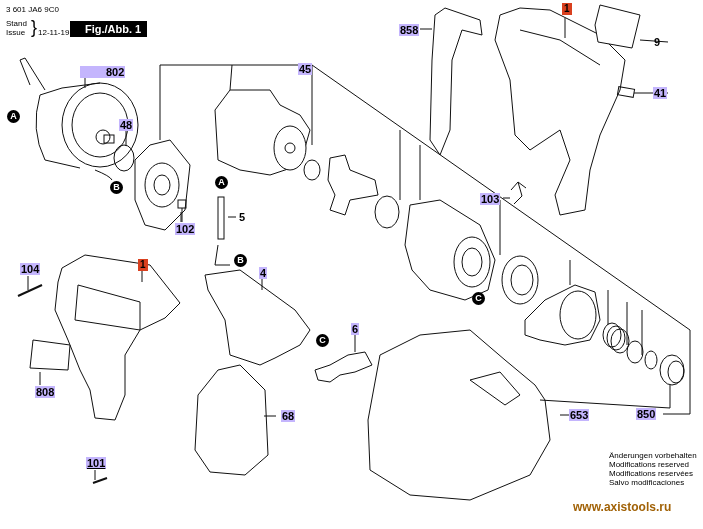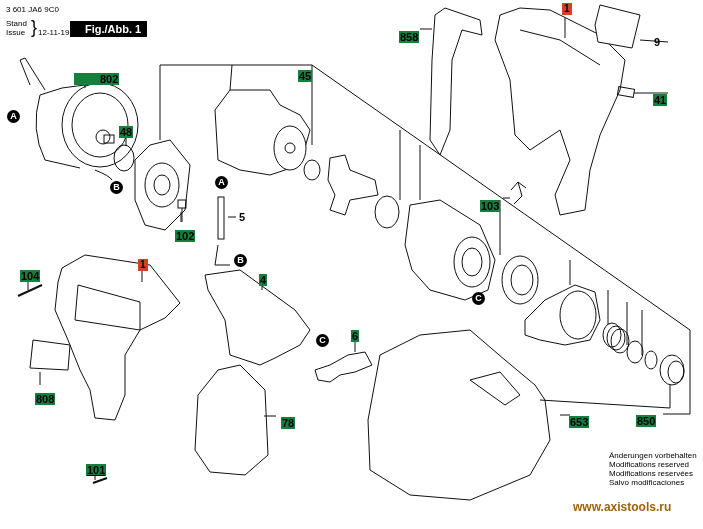--- a/index.html
+++ b/index.html
@@ -10,21 +10,21 @@
     #stand { left: 6px; top: 19px; }
     #issue { left: 6px; top: 28px; }
     .brace { position: absolute; left: 31px; top: 18px; font-size: 18px; line-height: 18px; font-weight: 300; }
     #standval { left: 38px; top: 19px; text-decoration: line-through; padding-left: 36px; }
     #issueval { left: 38px; top: 28px; }
     #figbox { position: absolute; left: 70px; top: 21px; background: #000; color: #fff;
               font-weight: bold; font-size: 11px; padding: 2px 6px 2px 15px; line-height: 12px; }
     svg#diagram { position: absolute; left: 0; top: 0; }
     .lbl { position: absolute; font-weight: bold; font-size: 11px; line-height: 12px;
            padding: 0 1px; }
-    .lbl.blue { background: #15803d; margin-top: 7px; }
+    .lbl.blue { background: #c4b5fd; }
     .lbl.red { background: #d9401f; color: #000; font-size: 10px; padding: 0 2px; }
     .lbl.plain { background: transparent; }
     .marker { position: absolute; width: 13px; height: 13px; border-radius: 50%;
               background: #000; color: #fff; font-weight: bold; font-size: 9px;
               line-height: 13px; text-align: center; }
     #notes { position: absolute; left: 609px; top: 451px; font-size: 8px; line-height: 9px; }
     #site { position: absolute; left: 573px; top: 500px; color: #a16207; font-weight: bold;
             font-size: 12px; }
   </style>
 </head>
@@ -170,37 +170,37 @@
     <line x1="142" y1="268" x2="142" y2="282"></line>
     <line x1="40" y1="372" x2="40" y2="385"></line>
     <line x1="95" y1="470" x2="95" y2="480"></line>
     <line x1="262" y1="278" x2="262" y2="290"></line>
     <line x1="355" y1="335" x2="355" y2="352"></line>
     <line x1="264" y1="416" x2="276" y2="416"></line>
     <line x1="560" y1="415" x2="570" y2="415"></line>
   </g>
 </svg>
 
-<div class="lbl blue" style="left:74px;top:66px;padding-left:26px;">802</div>
+<div class="lbl blue" style="left:80px;top:66px;padding-left:26px;">802</div>
 <div class="lbl blue" style="left:119px;top:119px;">48</div>
 <div class="lbl blue" style="left:298px;top:63px;">45</div>
 <div class="lbl blue" style="left:175px;top:223px;">102</div>
 <div class="lbl plain" style="left:238px;top:211px;">5</div>
 <div class="lbl blue" style="left:399px;top:24px;">858</div>
 <div class="lbl red" style="left:562px;top:3px;">1</div>
 <div class="lbl plain" style="left:653px;top:36px;">9</div>
 <div class="lbl blue" style="left:653px;top:87px;">41</div>
 <div class="lbl blue" style="left:480px;top:193px;">103</div>
 <div class="lbl blue" style="left:20px;top:263px;">104</div>
 <div class="lbl red" style="left:138px;top:259px;">1</div>
 <div class="lbl blue" style="left:35px;top:386px;">808</div>
 <div class="lbl blue" style="left:86px;top:457px;text-decoration:underline;">101</div>
 <div class="lbl blue" style="left:259px;top:267px;">4</div>
 <div class="lbl blue" style="left:351px;top:323px;">6</div>
-<div class="lbl blue" style="left:281px;top:410px;">78</div>
+<div class="lbl blue" style="left:281px;top:410px;">68</div>
 <div class="lbl blue" style="left:569px;top:409px;">653</div>
 <div class="lbl blue" style="left:636px;top:408px;">850</div>
 
 <div class="marker" style="left:7px;top:110px;">A</div>
 <div class="marker" style="left:110px;top:181px;">B</div>
 <div class="marker" style="left:215px;top:176px;">A</div>
 <div class="marker" style="left:234px;top:254px;">B</div>
 <div class="marker" style="left:316px;top:334px;">C</div>
 <div class="marker" style="left:472px;top:292px;">C</div>
 

